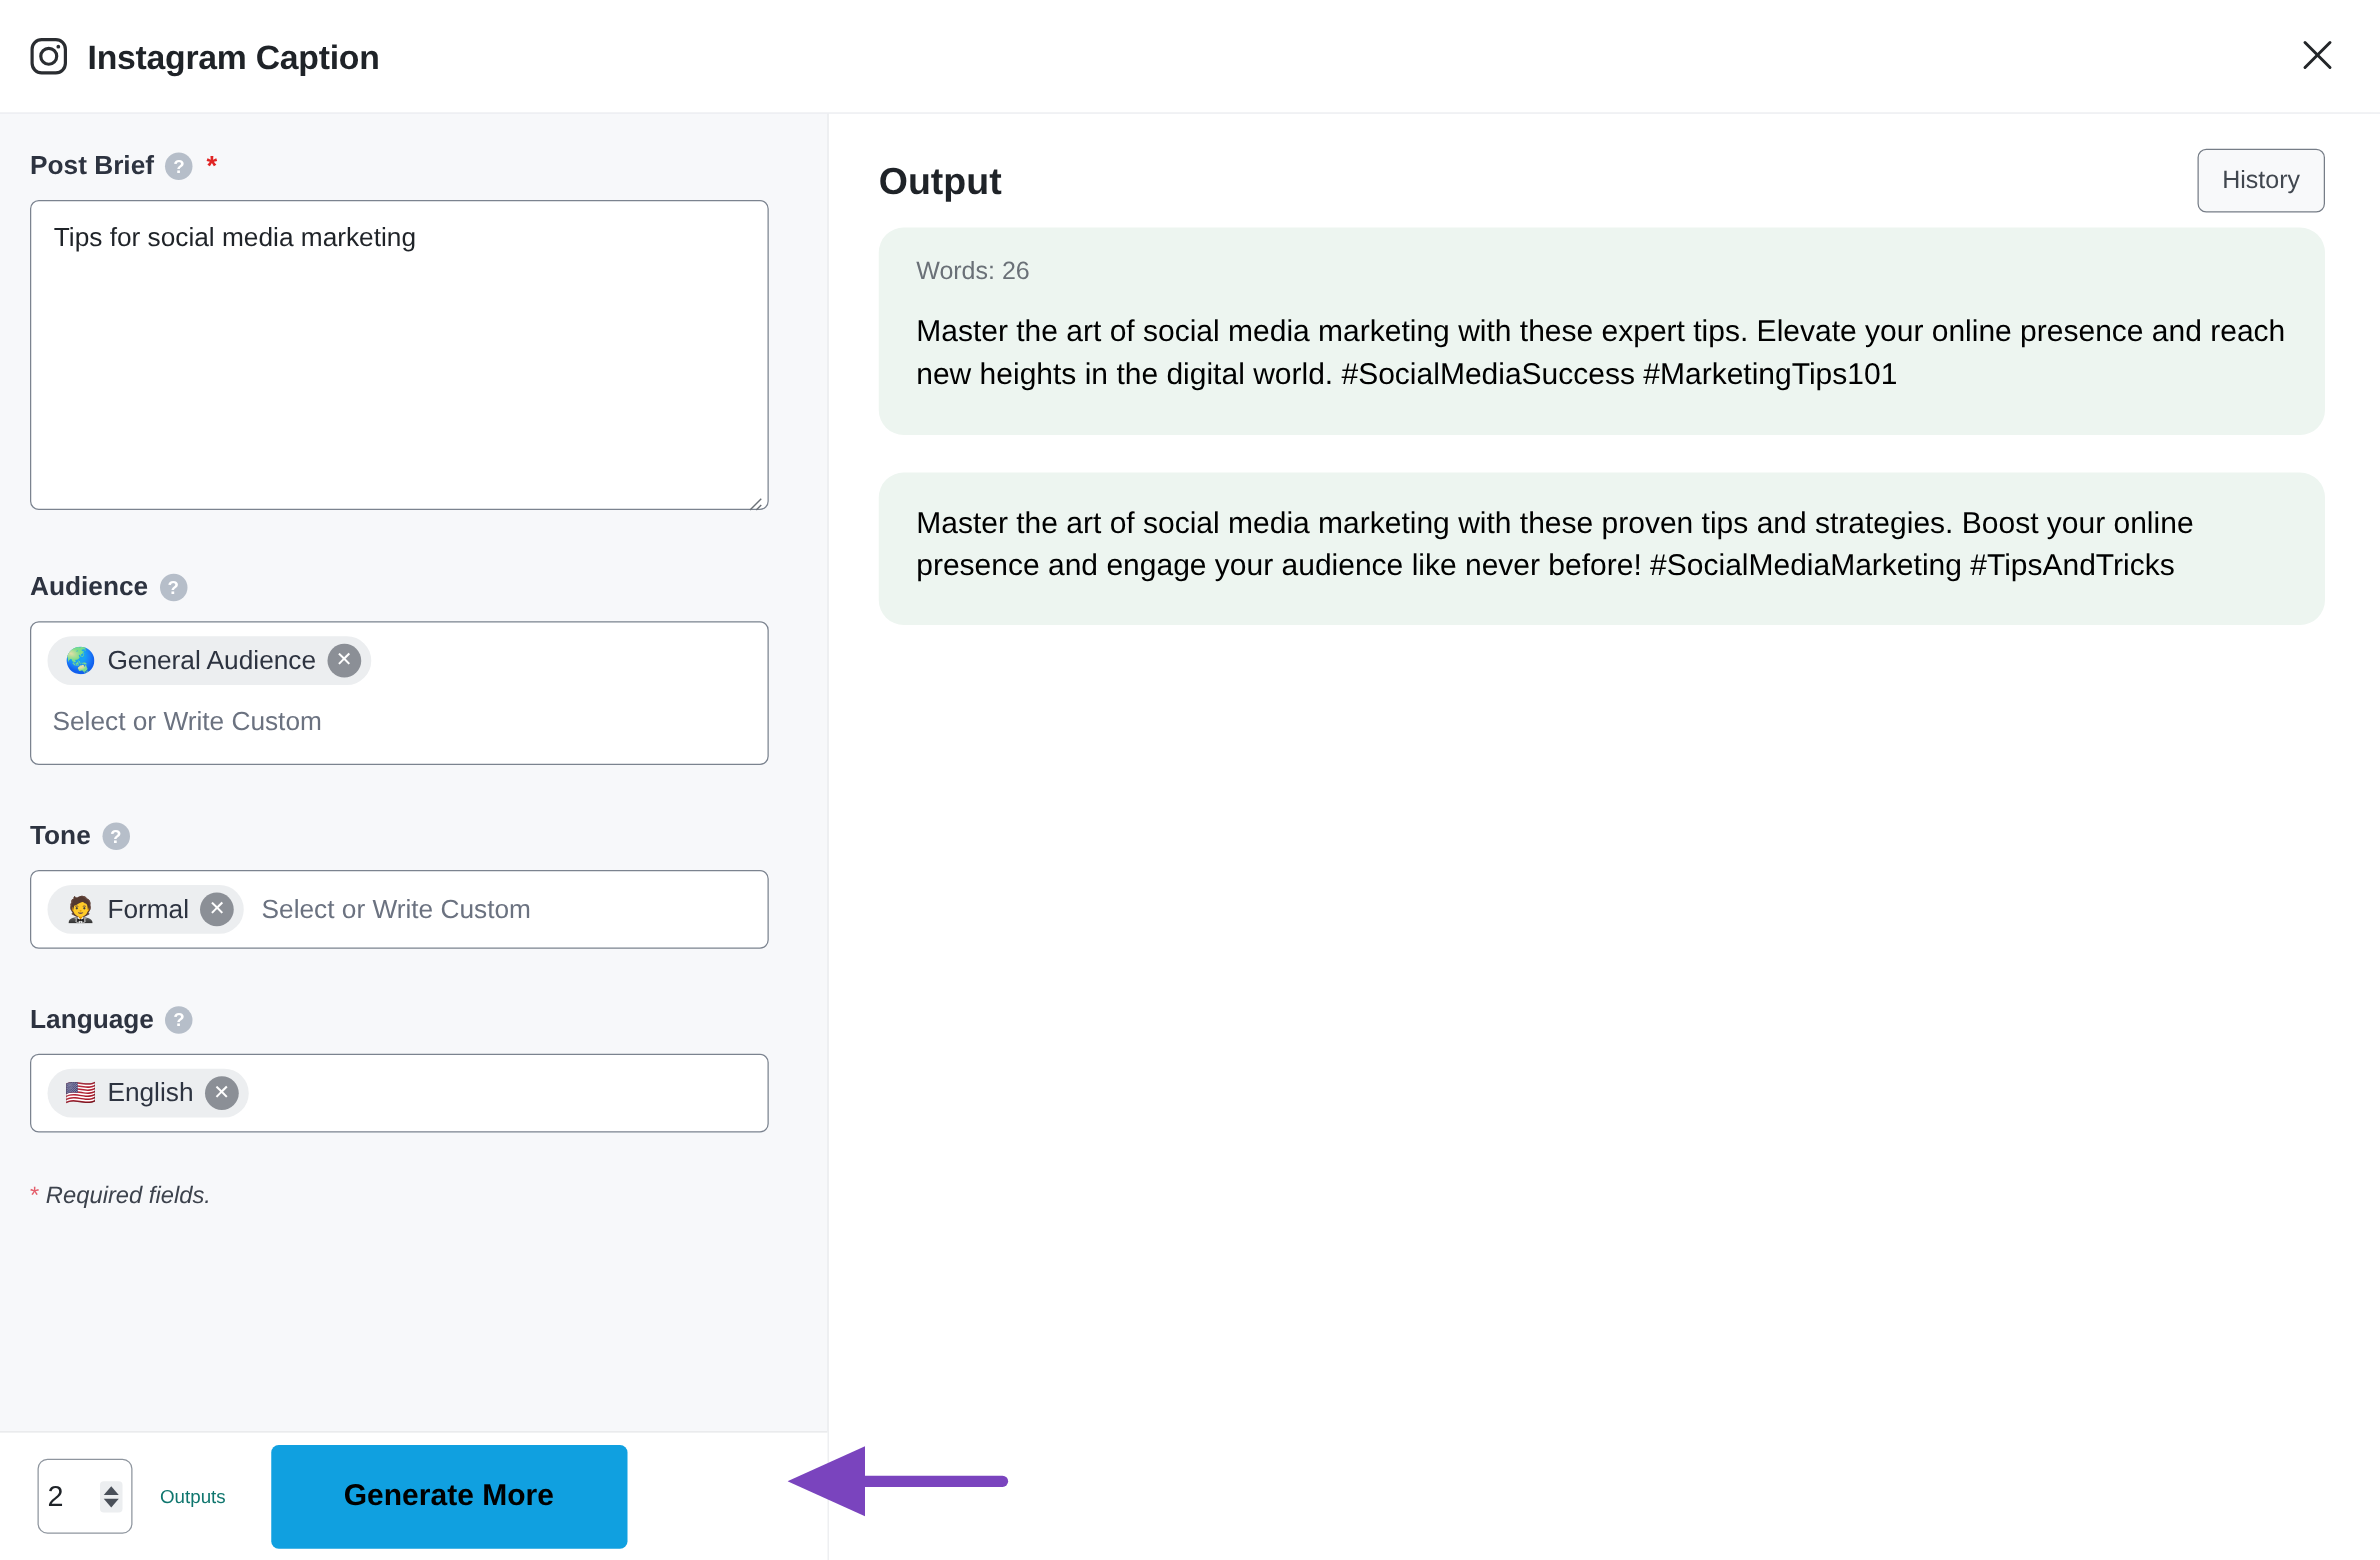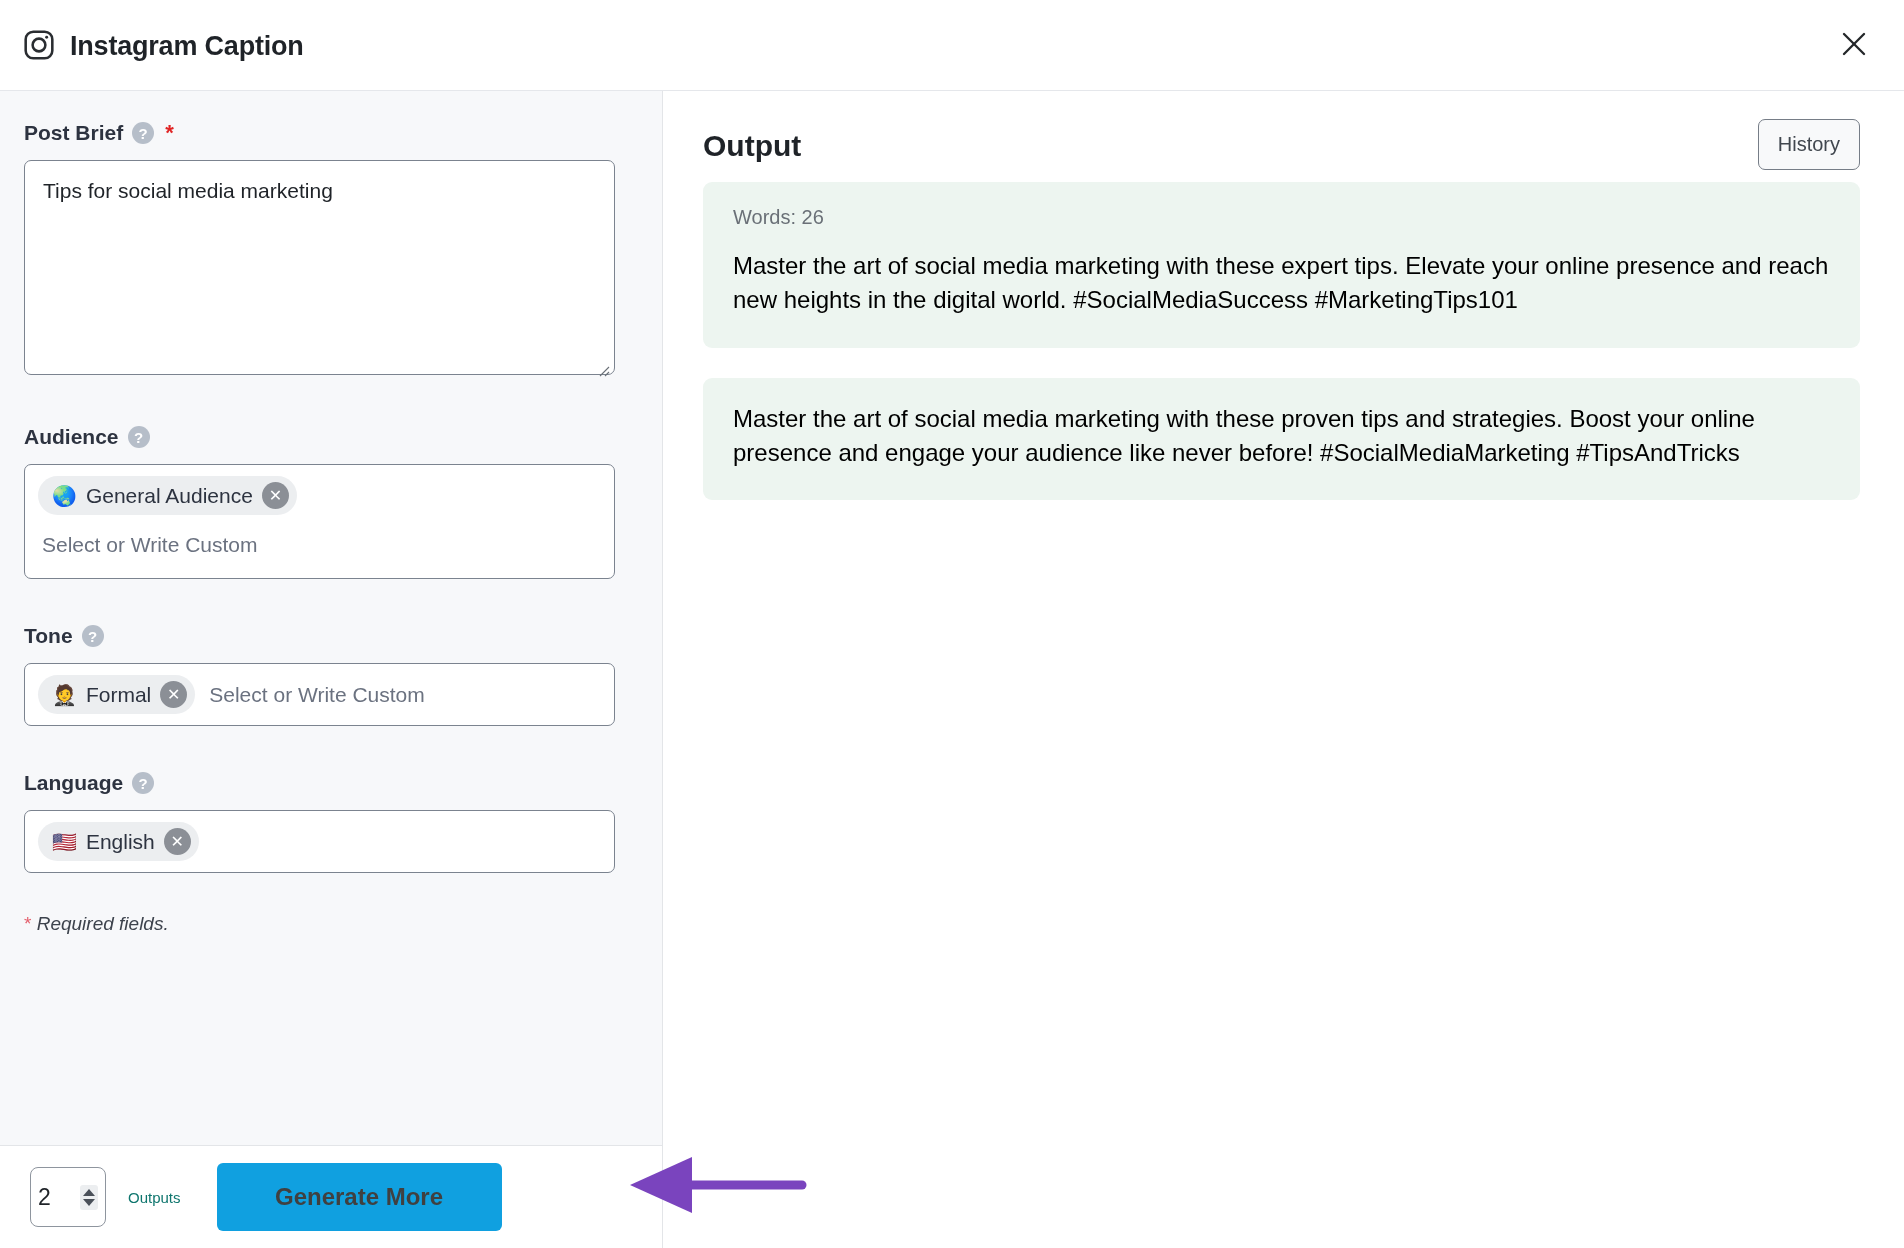--- a/index.html
+++ b/index.html
@@ -93,21 +93,21 @@
   .req-star {
     color: #e02424;
     font-size: 22px;
     font-weight: bold;
     line-height: 1;
     margin-left: 2px;
   }
 
   .brief-box {
     width: 591px;
-    height: 215px;
+    height: 248px;
     background: #ffffff;
     border: 1px solid #7b838f;
     border-radius: 7px;
     padding: 16px 18px;
     font-size: 21px;
     color: #1f2328;
     position: relative;
     line-height: 1.3;
     cursor: text;
   }
@@ -211,24 +211,24 @@
     padding: 4px 3px;
     cursor: pointer;
   }
   .spin .up, .spin .down { width: 0; height: 0; border-left: 6px solid transparent; border-right: 6px solid transparent; }
   .spin .up { border-bottom: 7px solid #4a5059; }
   .spin .down { border-top: 7px solid #4a5059; }
   .outputs-label { font-size: 15px; color: #0f766e; }
   .gen-btn {
     margin-left: 14px;
     background: #10a0e0;
-    color: #404040;
+    color: #000000;
     border: none;
     border-radius: 6px;
-    width: 285px; height: 68px;
+    width: 285px; height: 83px;
     font-size: 24px;
     font-weight: bold;
     cursor: pointer;
     font-family: "Liberation Sans", sans-serif;
   }
 
   
   .output-panel {
     flex: 1 1 auto;
     background: #ffffff;
@@ -253,21 +253,21 @@
     border: 1px solid #767d87;
     border-radius: 7px;
     padding: 13px 19px;
     font-size: 20px;
     color: #41474f;
     cursor: pointer;
     font-family: "Liberation Sans", sans-serif;
   }
   .out-card {
     background: #edf5f0;
-    border-radius: 9px;
+    border-radius: 20px;
     padding: 24px 30px 30px 30px;
     margin-bottom: 30px;
   }
   .words {
     font-size: 20px;
     color: #6a7077;
     margin-bottom: 20px;
   }
   .out-text {
     font-size: 24px;

